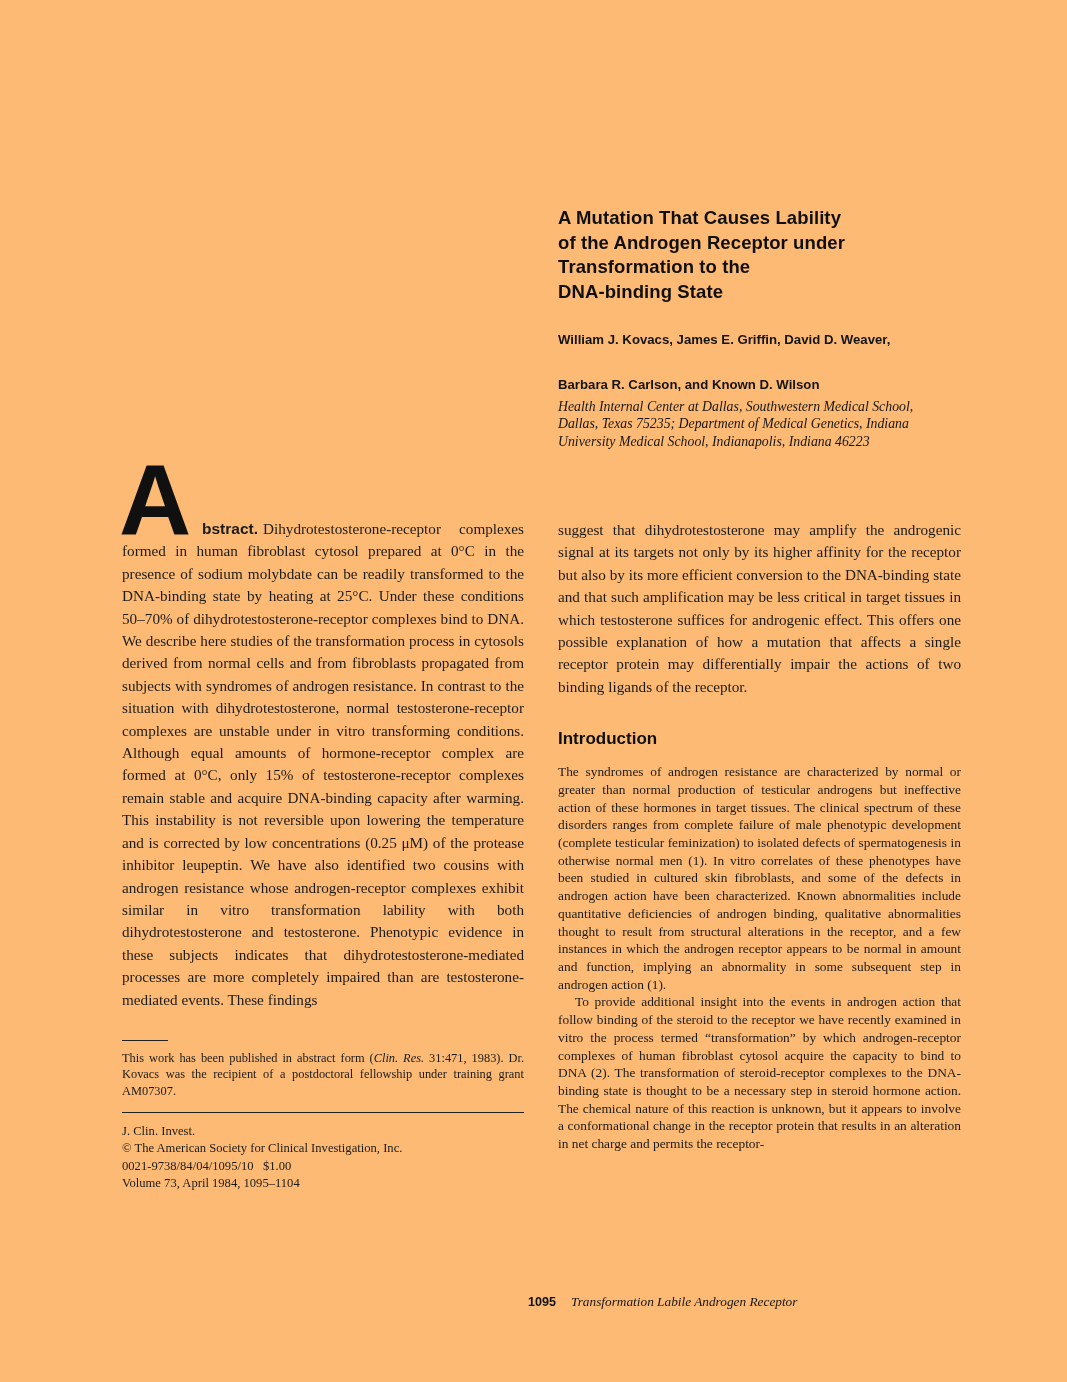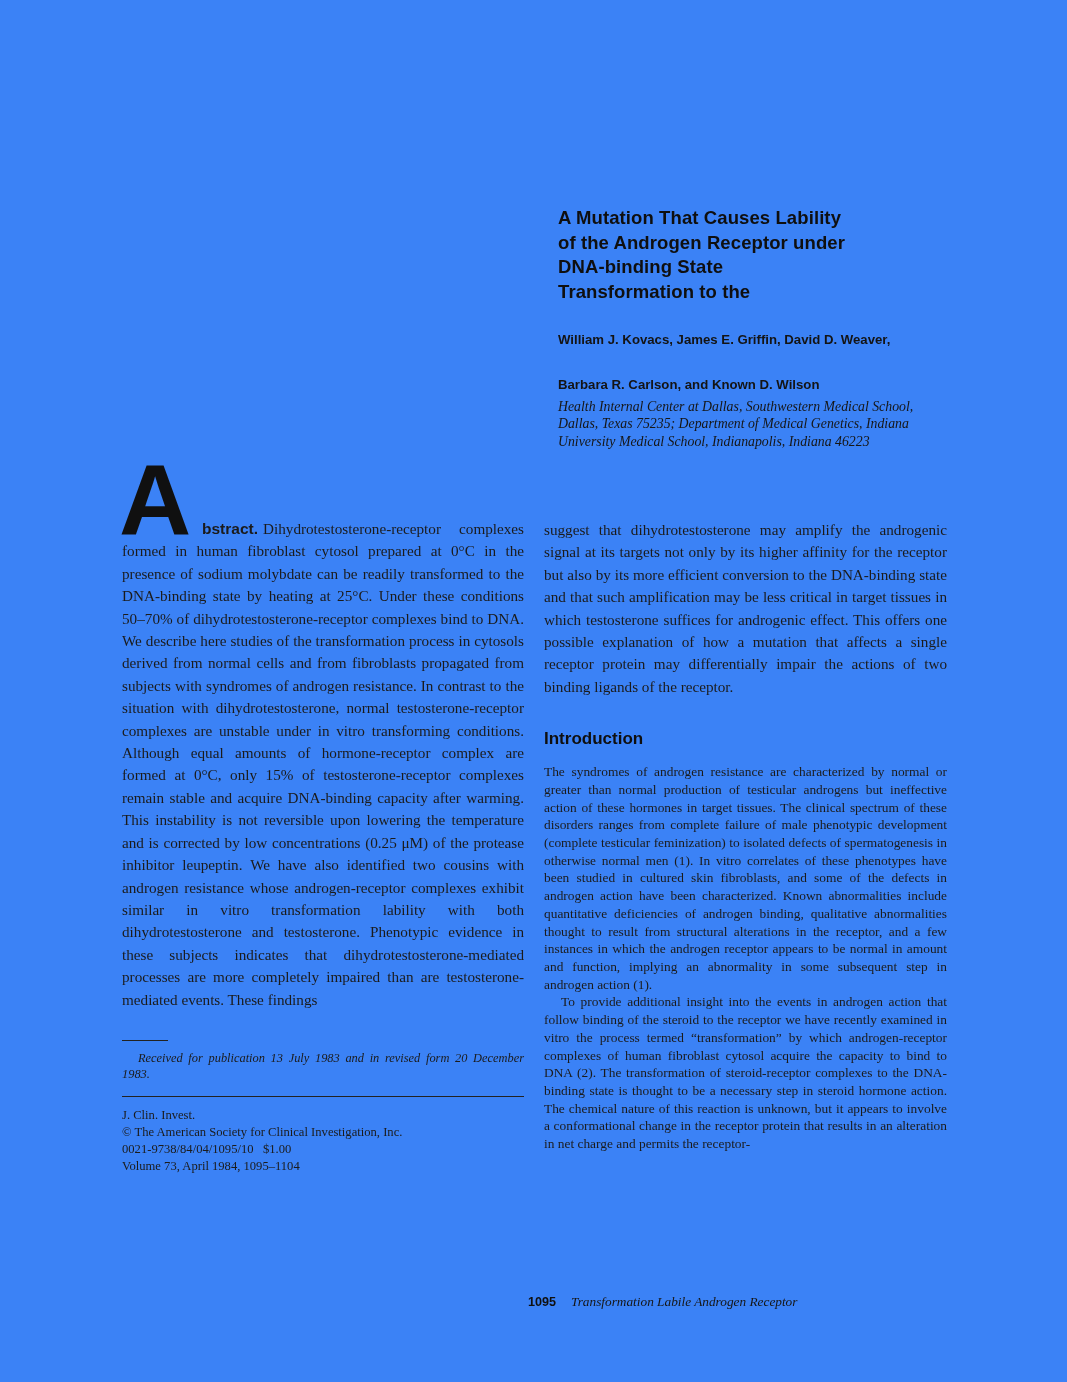--- a/index.html
+++ b/index.html
@@ -1,20 +1,20 @@
 <!DOCTYPE html>
 <html><head>
 <meta charset="utf-8">
 <style>
   html,body{margin:0;padding:0;background:#ffffff;}
   .page{
     position:relative;
     width:1067px;
     height:1382px;
-    background:#3b82f6;
+    background:#fdba74;
     font-family:"Liberation Serif",serif;
     color:#1b1b1b;
     overflow:hidden;
   }
   
   .title-block{position:absolute;left:558px;top:206px;width:420px;}
   .title-line{
     font-family:"Liberation Sans",sans-serif;
     font-weight:700;
     font-size:18.5px;
@@ -70,21 +70,21 @@
   }
   .fn-rule{width:46px;border-top:1.5px solid #222;margin:0 0 9px 0;}
   .fn-text{margin:0;}
   .fn-received{margin:0;font-style:italic;text-indent:16px;}
   .fn-italic{font-style:italic;}
   .divider{border-top:1px solid #222;margin:13px 0 10px 0;width:402px;}
   .journal-line{
     font-size:12.6px;line-height:17.2px;text-align:left;font-style:normal;
   }
   
-  .right-col{position:absolute;left:544px;top:519px;width:403px;}
+  .right-col{position:absolute;left:558px;top:519px;width:403px;}
   .continuation{
     margin:0;
     font-size:15.2px;line-height:22.4px;text-align:justify;
   }
   .intro-heading{
     margin-top:31px;
     font-family:"Liberation Sans",sans-serif;
     font-weight:700;
     font-size:17px;
     color:#0f0f0f;
@@ -105,42 +105,42 @@
 </style>
 </head>
 <body>
 
 <div class="page">
 
   <div class="title-block">
     <div>
       <div class="title-line">A Mutation That Causes Lability</div>
       <div class="title-line">of the Androgen Receptor under</div>
+      <div class="title-line">Transformation to the</div>
       <div class="title-line">DNA-binding State</div>
-      <div class="title-line">Transformation to the</div>
     </div>
     <div class="authors">
       <div class="authors-line">William J. Kovacs, James E. Griffin, David D. Weaver,</div>
       <div class="authors-line">Barbara R. Carlson, and Known D. Wilson</div>
     </div>
     <div class="affiliation">
       <div class="affiliation-line">Health Internal Center at Dallas, Southwestern Medical School,</div>
       <div class="affiliation-line">Dallas, Texas 75235; Department of Medical Genetics, Indiana</div>
       <div class="affiliation-line">University Medical School, Indianapolis, Indiana 46223</div>
     </div>
   </div>
 
   <div class="abstract">
     <span class="dropcap">A</span>
     <p class="abstract-body"><span class="abstract-label">bstract.</span><span>Dihydrotestosterone-receptor complexes formed in human fibroblast cytosol prepared at 0°C in the presence of sodium molybdate can be readily transformed to the DNA-binding state by heating at 25°C. Under these conditions 50–70% of dihydrotestosterone-receptor complexes bind to DNA. We describe here studies of the transformation process in cytosols derived from normal cells and from fibroblasts propagated from subjects with syndromes of androgen resistance. In contrast to the situation with dihydrotestosterone, normal testosterone-receptor complexes are unstable under in vitro transforming conditions. Although equal amounts of hormone-receptor complex are formed at 0°C, only 15% of testosterone-receptor complexes remain stable and acquire DNA-binding capacity after warming. This instability is not reversible upon lowering the temperature and is corrected by low concentrations (0.25 μM) of the protease inhibitor leupeptin. We have also identified two cousins with androgen resistance whose androgen-receptor complexes exhibit similar in vitro transformation lability with both dihydrotestosterone and testosterone. Phenotypic evidence in these subjects indicates that dihydrotestosterone-mediated processes are more completely impaired than are testosterone-mediated events. These findings</span></p>
   </div>
 
   <div class="footnotes">
     <div class="fn-rule"></div>
-    <p class="fn-received">Received for publication 13 July 1983 and in revised form 20 December 1983.</p>
+    <p class="fn-text"><span>This work has been published in abstract form (</span><span class="fn-italic">Clin. Res.</span><span> 31:471, 1983). Dr. Kovacs was the recipient of a postdoctoral fellowship under training grant AM07307.</span></p>
     <div class="divider"></div>
     <div>
       <div class="journal-line">J. Clin. Invest.</div>
       <div class="journal-line">© The American Society for Clinical Investigation, Inc.</div>
       <div class="journal-line">0021-9738/84/04/1095/10&nbsp;&nbsp;&nbsp;$1.00</div>
       <div class="journal-line">Volume 73, April 1984, 1095–1104</div>
     </div>
   </div>
 
   <div class="right-col">

